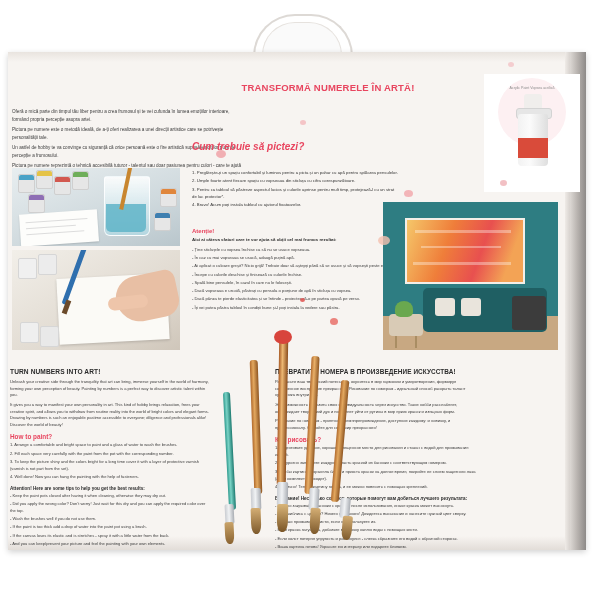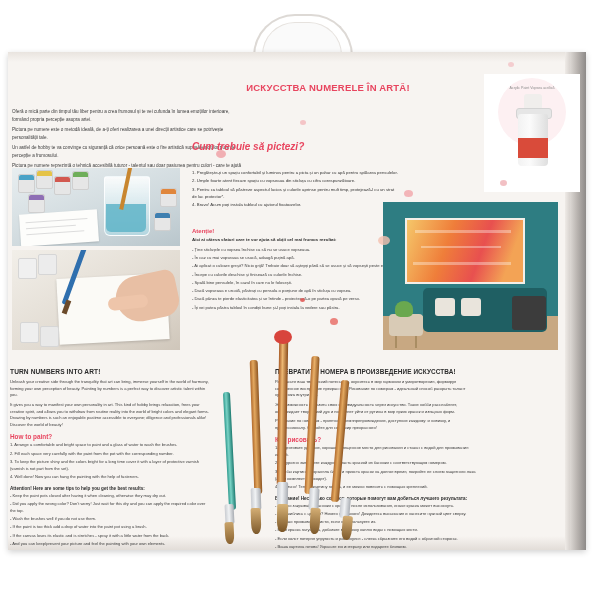--- a/index.html
+++ b/index.html
@@ -167,21 +167,21 @@
   <div class="hanger-inner"></div>
 
   <div class="box">
     <div class="box-inner"></div>
     <div class="box-top-shade"></div>
     <div class="box-bottom-shade"></div>
     <div class="spine-accent"></div>
     <div class="spine"></div>
   </div>
 
-  <div class="t-title">ИСКУССТВА NUMERELE ÎN ARTĂ!</div>
+  <div class="t-title">TRANSFORMĂ NUMERELE ÎN ARTĂ!</div>
 
   <div class="t-para">
     <p>Oferă o mică parte din timpul tău liber pentru a crea frumosul și te vei cufunda în lumea emoțiilor interioare, formând propria percepție asupra artei.</p>
     <p>Pictura pe numere este o metodă ideală, de a-ți oferi realizarea a unei direcții artistice care se potrivește personalității tale.</p>
     <p>Un astfel de hobby te va convinge cu siguranță că orice persoană este o fire artistică supusă emoțiilor pure de percepție a frumosului.</p>
     <p>Pictura pe numere reprezintă o tehnică accesibilă tuturor - talentul sau doar pasiunea pentru culori - care te ajută să-ți explorezi potențialul creativ.</p>
   </div>
 
   <div class="t-howto-title">Cum trebuie să pictezi?</div>
   <div class="t-howto">

